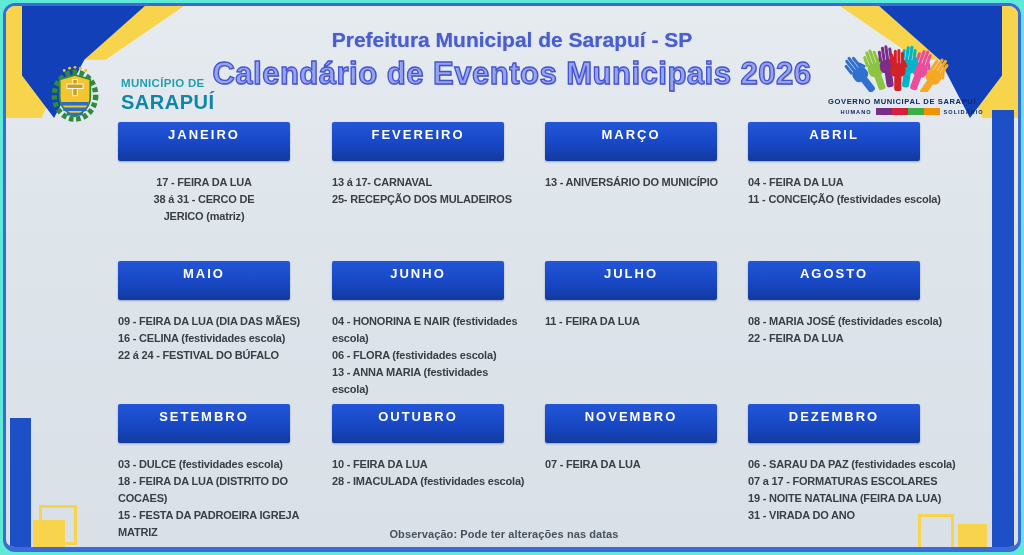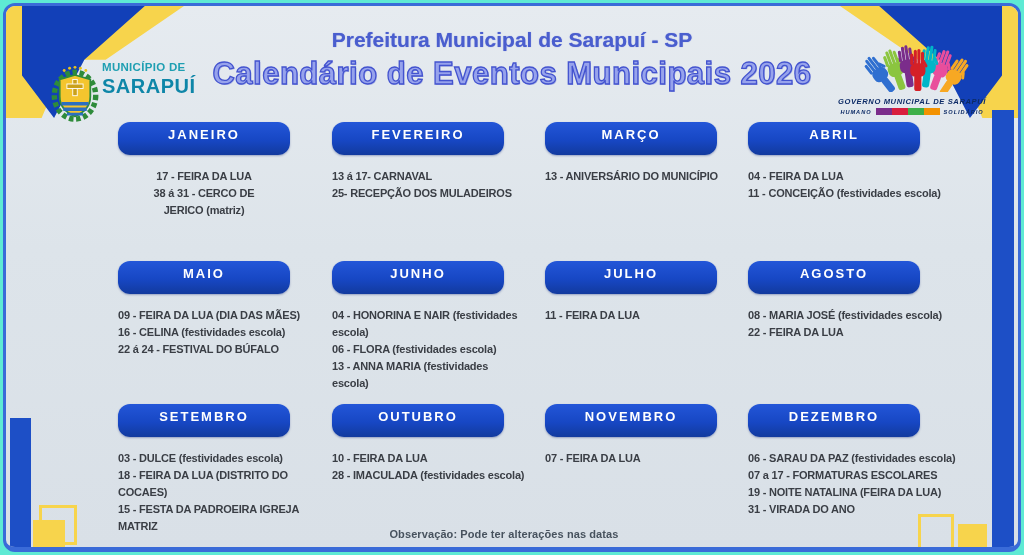--- a/index.html
+++ b/index.html
@@ -42,43 +42,43 @@
     font-size:21px;font-weight:bold;color:#4a5ece;margin:0;
     text-shadow:0 0 1px #7c89dd;
   }
   .header .line2{
     margin:4px 0 0 0;font-size:31px;font-weight:bold;letter-spacing:.5px;
     color:#97a3ec;-webkit-text-stroke:1.3px #4353cf;
     text-shadow:1px 1px 0 rgba(67,83,207,.35);
   }
 
   
-  .logo-left{position:absolute;left:42px;top:56px;display:flex;gap:0;z-index:3;}
+  .logo-left{position:absolute;left:42px;top:56px;display:flex;align-items:center;gap:19px;z-index:3;}
   .logo-left .names{line-height:1;}
   .logo-left .n1{font-size:11.5px;font-weight:bold;color:#1f9fb2;letter-spacing:.3px;}
   .logo-left .n2{font-size:20px;font-weight:bold;color:#0e86a8;letter-spacing:.5px;margin-top:2px;}
 
   
-  .logo-right{position:absolute;right:22px;top:34px;width:168px;text-align:center;z-index:3;font-style:italic;}
+  .logo-right{position:absolute;right:22px;top:34px;width:168px;text-align:left;z-index:3;}
   .logo-right .gov-title{font-size:7.6px;font-weight:bold;color:#0d2b66;letter-spacing:.6px;margin-top:1px;white-space:nowrap;}
   .logo-right .gov-sub{display:flex;align-items:center;justify-content:center;gap:4px;margin-top:2px;}
   .logo-right .gov-sub .word{font-size:5.6px;font-weight:bold;color:#0d2b66;letter-spacing:1px;}
   .logo-right .bar{display:flex;height:7px;width:64px;}
   .logo-right .bar span{flex:1;height:100%;}
 
   
   .grid{
     position:absolute;left:96px;top:116px;width:882px;z-index:2;
     display:grid;grid-template-columns:214px 213px 212px 243px;
     grid-template-rows:139px 143px 1fr;
   }
   .month{--pad:16px;position:relative;}
   .month:nth-child(4n){--pad:7px;}
   .pill{
-    margin-left:var(--pad);width:172px;height:33px;border-radius:12px;
+    margin-left:var(--pad);width:172px;height:39px;border-radius:2px;
     background:linear-gradient(180deg,#2356d8 0%,#1747c4 55%,#123a9e 100%);
     box-shadow:0 1px 2px rgba(20,40,120,.35);
     color:#ffffff;font-size:13px;font-weight:bold;letter-spacing:2px;
     text-align:center;line-height:25px;
   }
   .events{
     margin-top:13px;padding-left:var(--pad);padding-right:4px;
     font-size:11px;font-weight:bold;color:#3a3e45;line-height:17px;
     letter-spacing:-.2px;text-align:left;
   }

